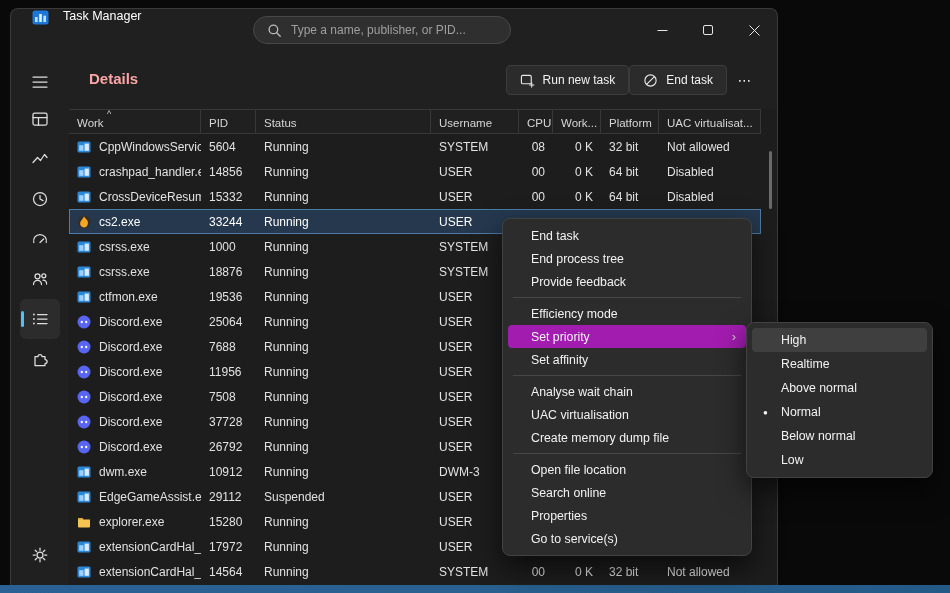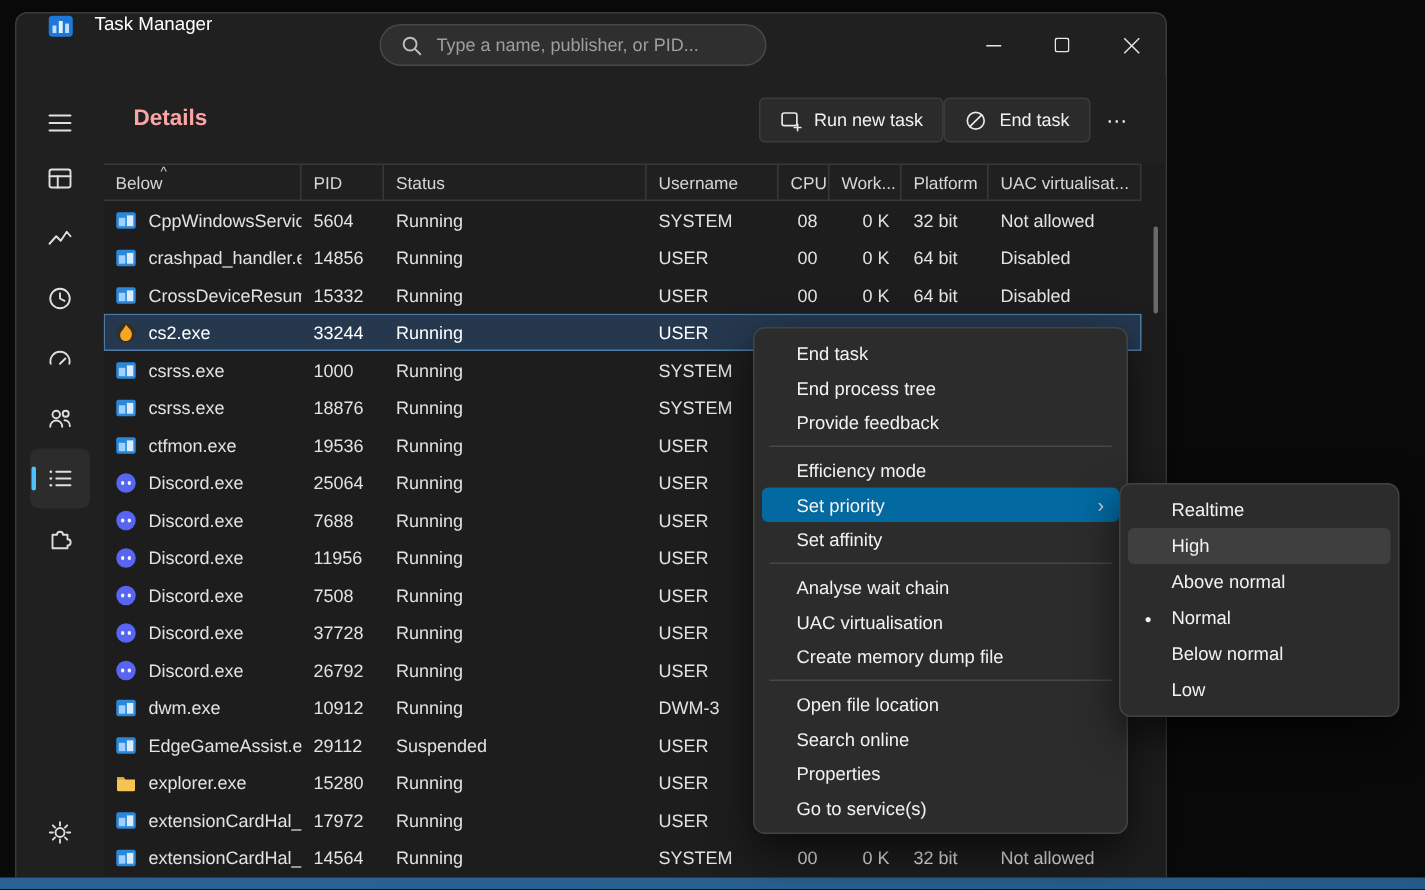--- a/index.html
+++ b/index.html
@@ -65,21 +65,21 @@
   .rowicon { width:14px; height:14px; flex:0 0 14px; display:flex; }
   .scroll-thumb { position:absolute; right:5px; top:142px; width:3px; height:58px;
                   background:#6a6a6a; border-radius:2px; }
 
   
   .context-menu { position:absolute; left:502px; top:218px; width:250px; background:#2c2c2c;
                   border:1px solid #424242; border-radius:8px; padding:5px 0;
                   box-shadow:0 12px 28px rgba(0,0,0,.6); z-index:10; }
   .menu-item { position:relative; height:23px; display:flex; align-items:center; margin:0 5px;
                padding:0 10px 0 23px; border-radius:4px; font-size:12.3px; color:#f2f2f2; white-space:nowrap; }
-  .menu-item.highlight { background:#0369a1; }
+  .menu-item.highlight { background:#a21caf; }
   .menu-sep { height:1px; background:#474747; margin:4px 10px; }
   .chevron { margin-left:auto; color:#cfcfcf; font-size:13px; }
   .submenu { position:absolute; left:746px; top:322px; width:187px; background:#2c2c2c;
              border:1px solid #424242; border-radius:8px; padding:5px 0;
              box-shadow:0 12px 28px rgba(0,0,0,.6); z-index:11; }
   .sub-item { position:relative; height:24px; display:flex; align-items:center; margin:0 5px;
               padding:0 10px 0 29px; border-radius:4px; font-size:12.3px; color:#f2f2f2; white-space:nowrap; }
   .sub-item.highlight { background:#3f3f3f; }
   .radio { position:absolute; left:11px; font-size:8px; color:#f2f2f2; }
 
@@ -226,21 +226,21 @@
             <span>End task</span>
           </div>
           <div class="more-btn">
             <span>⋯</span>
           </div>
         </div>
       </div>
 
       <div class="thead">
           <div class="th">
-            <span>Below</span>
+            <span>Work</span>
             <span class="caret">^</span>
           </div>
           <div class="th">
             <span>PID</span>
           </div>
           <div class="th">
             <span>Status</span>
           </div>
           <div class="th">
             <span>Username</span>
@@ -645,25 +645,25 @@
       </div>
       <div class="menu-item">
         <span>Properties</span>
       </div>
       <div class="menu-item">
         <span>Go to service(s)</span>
       </div>
     </div>
 
   <div class="submenu">
+      <div class="sub-item highlight">
+        <span>High</span>
+      </div>
       <div class="sub-item">
         <span>Realtime</span>
-      </div>
-      <div class="sub-item highlight">
-        <span>High</span>
       </div>
       <div class="sub-item">
         <span>Above normal</span>
       </div>
       <div class="sub-item">
         <span class="radio">●</span>
         <span>Normal</span>
       </div>
       <div class="sub-item">
         <span>Below normal</span>

